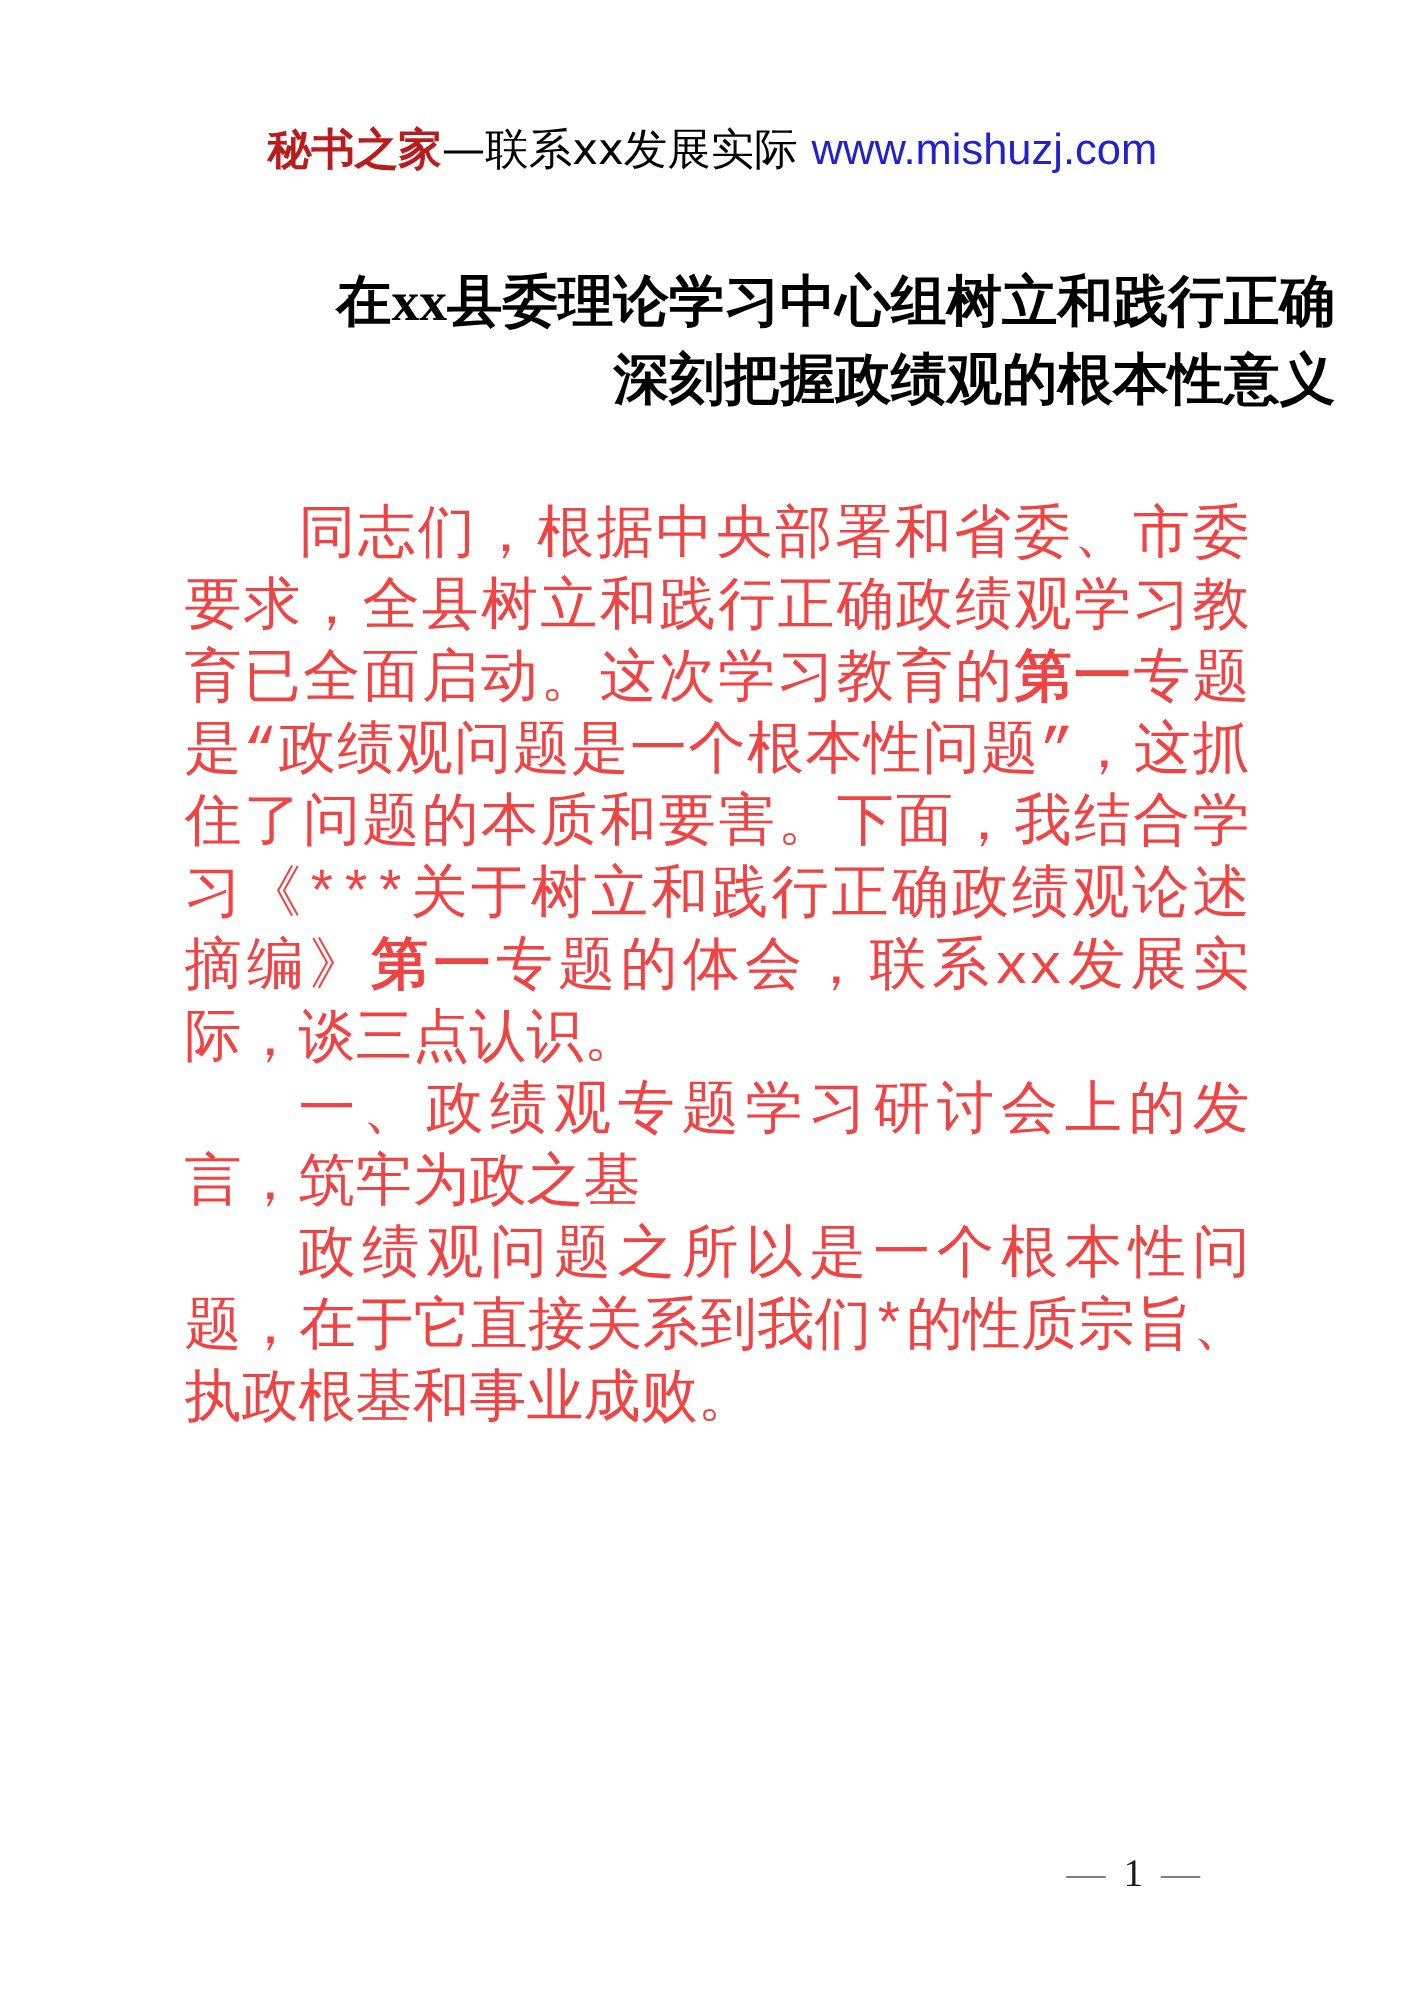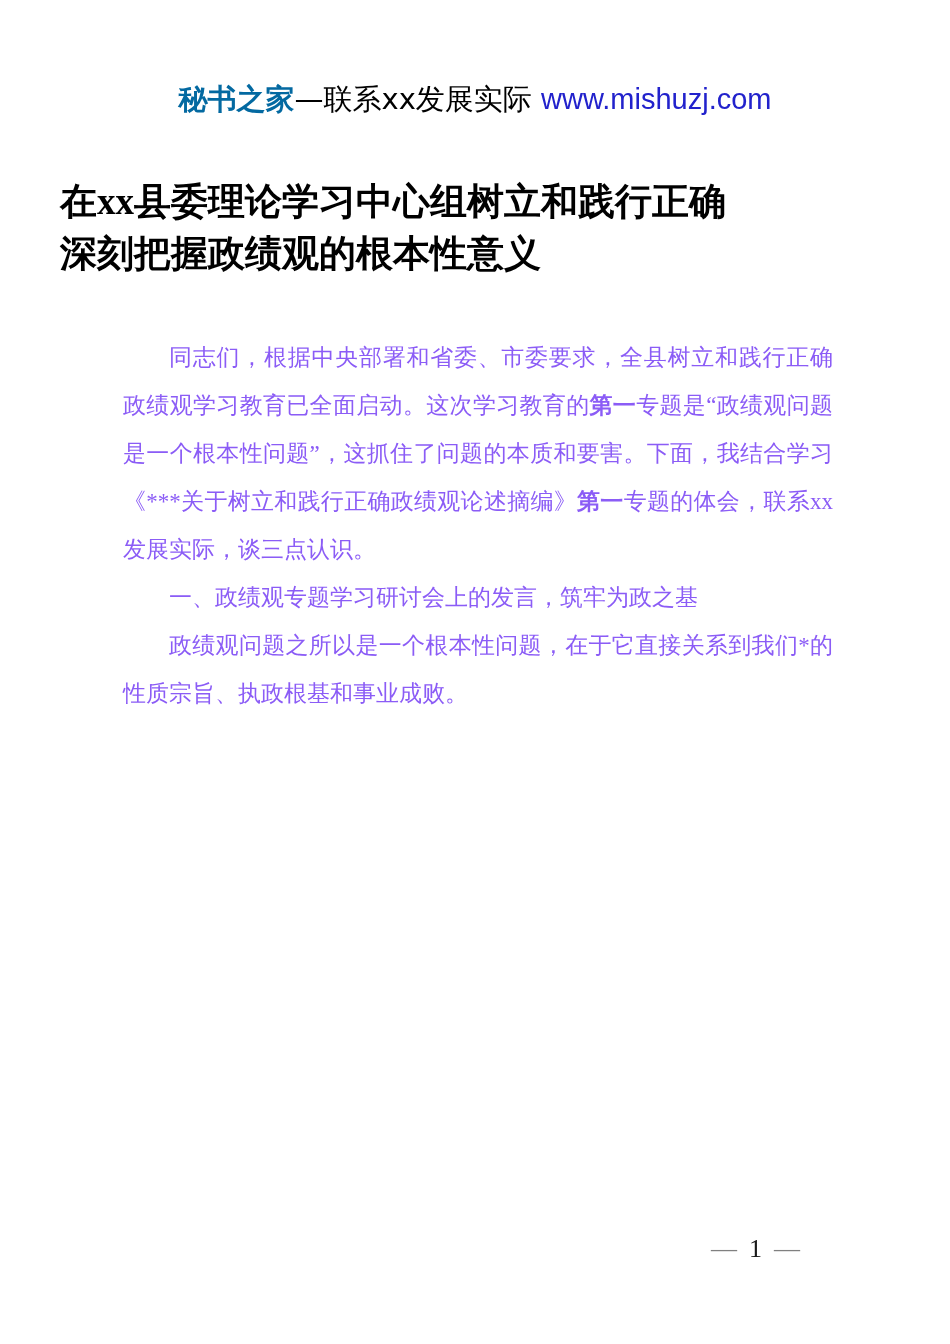--- a/index.html
+++ b/index.html
@@ -21,58 +21,59 @@
     position: absolute;
     top: 80px;
     left: 0;
     width: 100%;
     text-align: center;
     font-size: 29px;
     line-height: 38px;
     white-space: nowrap;
   }
   .banner .site-name {
-    color: #0369a1;
+    color: #b91c1c;
     font-weight: bold;
     font-family: "DejaVu Sans", sans-serif;
   }
   .banner .tagline {
     color: #000000;
     font-family: "DejaVu Sans", sans-serif;
   }
   .banner .url {
     color: #2222cc;
     font-family: "Liberation Sans", sans-serif;
     text-decoration: none;
     margin-top: 40px;
   }
   
   .doc-title {
     position: absolute;
     top: 176px;
     left: 60px;
     width: 830px;
     margin: 0;
-    text-align: left;
+    text-align: right;
     font-size: 37px;
     line-height: 52px;
     font-weight: 600;
     font-family: "Liberation Serif", "DejaVu Sans", sans-serif;
     color: #000000;
   }
   
   .doc-body {
     position: absolute;
     top: 334px;
     left: 123px;
     width: 710px;
-    font-size: 23px;
+    font-size: 38px;
     line-height: 48px;
     text-align: justify;
-    color: #8b5cf6;
+    color: #ef4444;
+    font-family: Liberation Mono, monospace;
   }
   .doc-body p {
     margin: 0;
     padding: 0;
     text-indent: 2em;
   }
   .doc-body .seg-bold {
     font-weight: bold;
   }
   

